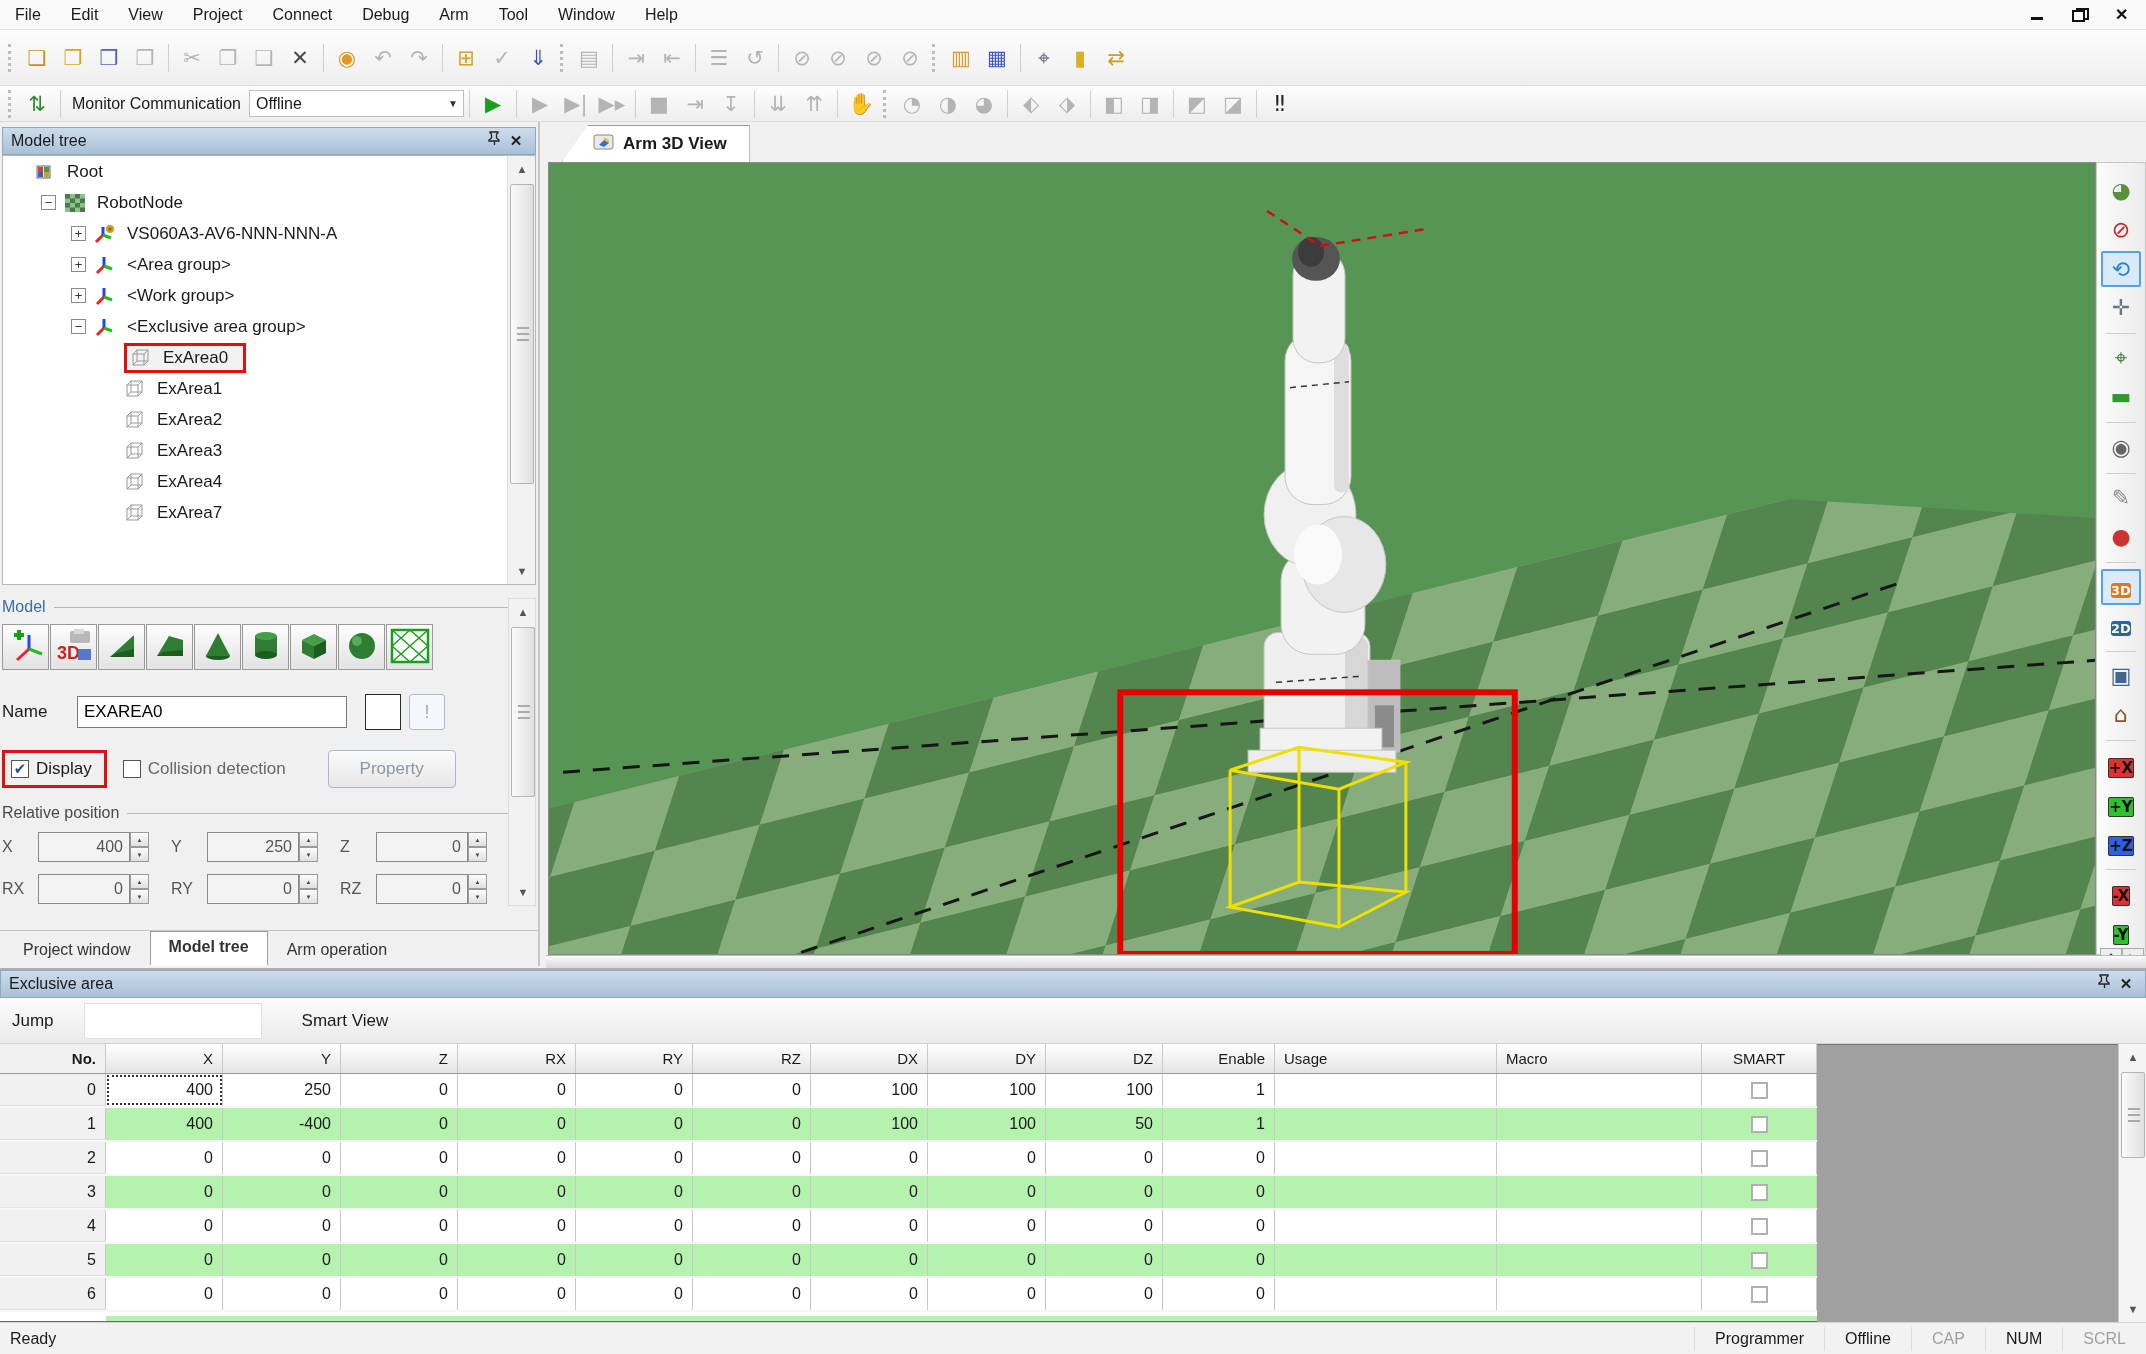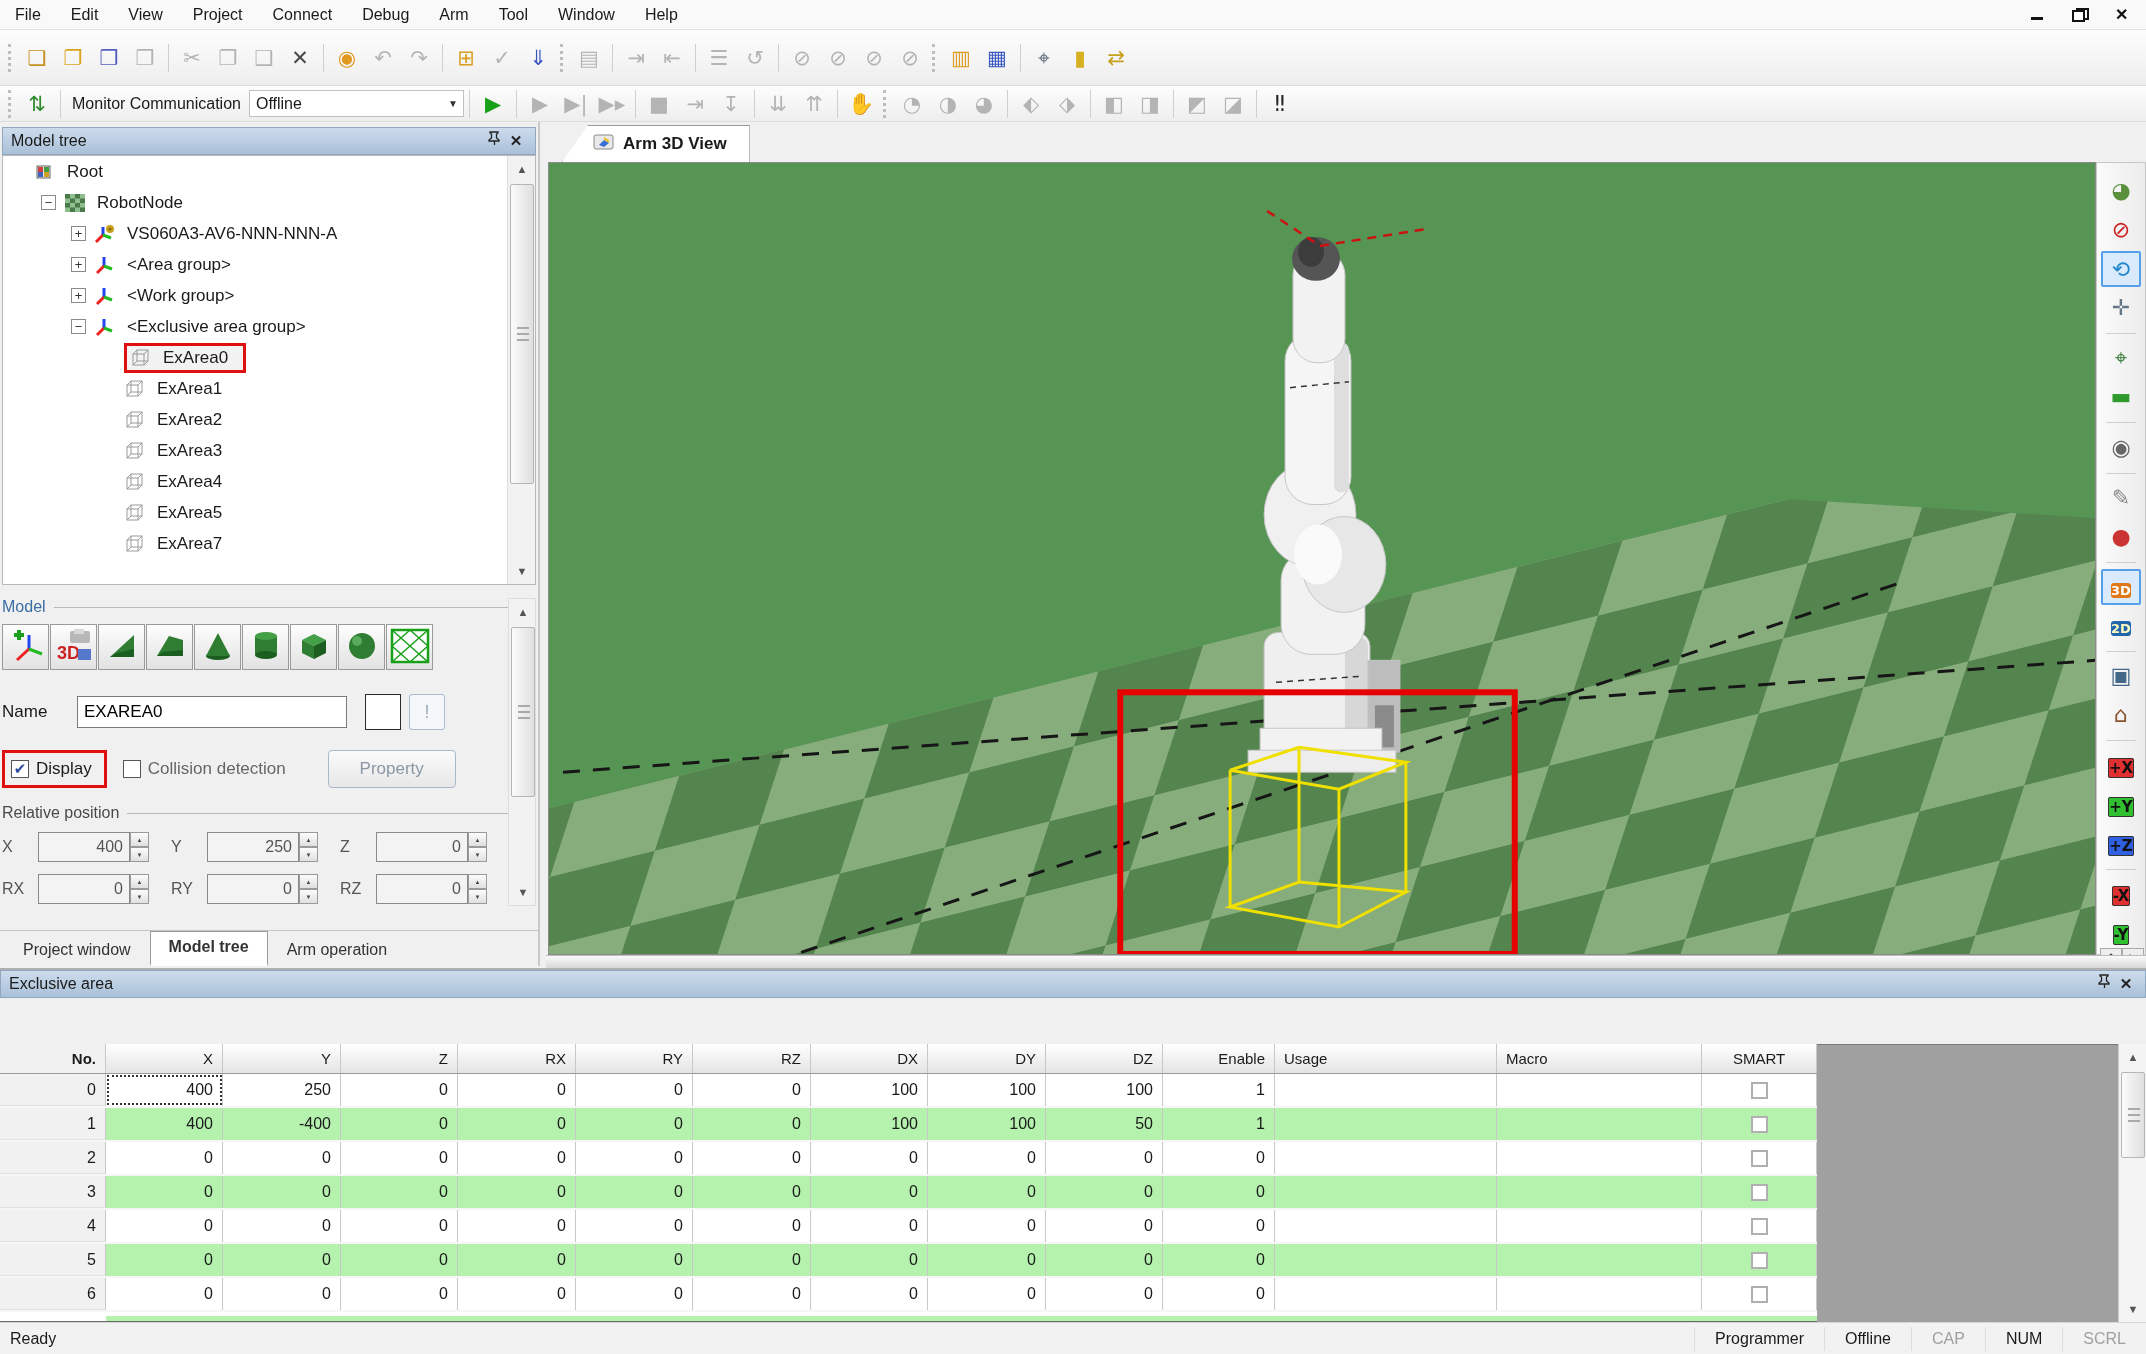--- a/index.html
+++ b/index.html
@@ -408,36 +408,20 @@
                   <g stroke="#9a9a9a" fill="none">
                     <rect x="3" y="6" width="11" height="11"></rect>
                     <rect x="7" y="2" width="11" height="11"></rect>
                     <line x1="3" y1="6" x2="7" y2="2"></line>
                     <line x1="14" y1="6" x2="18" y2="2"></line>
                     <line x1="3" y1="17" x2="7" y2="13"></line>
                     <line x1="14" y1="17" x2="18" y2="13"></line>
                   </g>
                 </svg></span>
               <span class="tree-label">ExArea4</span>
-            </span>
-          </div>
-          <div class="tree-row" style="padding-left: 98px;">
-            <span class="exp-spacer"></span>
-            <span class="sel-wrap">
-              <span class="tree-ico"><svg width="22" height="20">
-                  <g stroke="#9a9a9a" fill="none">
-                    <rect x="3" y="6" width="11" height="11"></rect>
-                    <rect x="7" y="2" width="11" height="11"></rect>
-                    <line x1="3" y1="6" x2="7" y2="2"></line>
-                    <line x1="14" y1="6" x2="18" y2="2"></line>
-                    <line x1="3" y1="17" x2="7" y2="13"></line>
-                    <line x1="14" y1="17" x2="18" y2="13"></line>
-                  </g>
-                </svg></span>
-              <span class="tree-label">ExArea5</span>
             </span>
           </div>
           <div class="tree-row" style="padding-left: 98px;">
             <span class="exp-spacer"></span>
             <span class="sel-wrap">
               <span class="tree-ico"><svg width="22" height="20">
                   <g stroke="#9a9a9a" fill="none">
                     <rect x="3" y="6" width="11" height="11"></rect>
                     <rect x="7" y="2" width="11" height="11"></rect>
                     <line x1="3" y1="6" x2="7" y2="2"></line>
@@ -714,20 +698,25 @@
   <div class="bottom-panel">
     <div class="dock-header ea-header">
       <span class="dock-title">Exclusive area</span>
       <span class="dock-btn">
         <svg width="13" height="15" viewBox="0 0 13 15">
             <path d="M3 1 h7 v1 l-1.5 1 v4 l2.5 2 v1 H1 v-1 l2.5-2 v-4 L2 2 v-1 z M6.5 10 v4" stroke="#222" stroke-width="1.3" fill="none"></path>
           </svg>
       </span>
       <span class="dock-btn">✕</span>
     </div>
+    <div class="jump-row">
+      <span class="jump-label">Jump</span>
+      <input class="jump-input" value="" style="">
+      <span class="smartview-label">Smart View</span>
+    </div>
     <div class="ea-table">
       <div class="t-row t-head" id="table-head">
           <span class="t-cell no-cell al-r" style="width: 106px; flex: 0 0 auto;">No.</span>
           <span class="t-cell al-r" style="width: 117px; flex: 0 0 auto;">X</span>
           <span class="t-cell al-r" style="width: 118px; flex: 0 0 auto;">Y</span>
           <span class="t-cell al-r" style="width: 117px; flex: 0 0 auto;">Z</span>
           <span class="t-cell al-r" style="width: 118px; flex: 0 0 auto;">RX</span>
           <span class="t-cell al-r" style="width: 117px; flex: 0 0 auto;">RY</span>
           <span class="t-cell al-r" style="width: 118px; flex: 0 0 auto;">RZ</span>
           <span class="t-cell al-r" style="width: 117px; flex: 0 0 auto;">DX</span>

